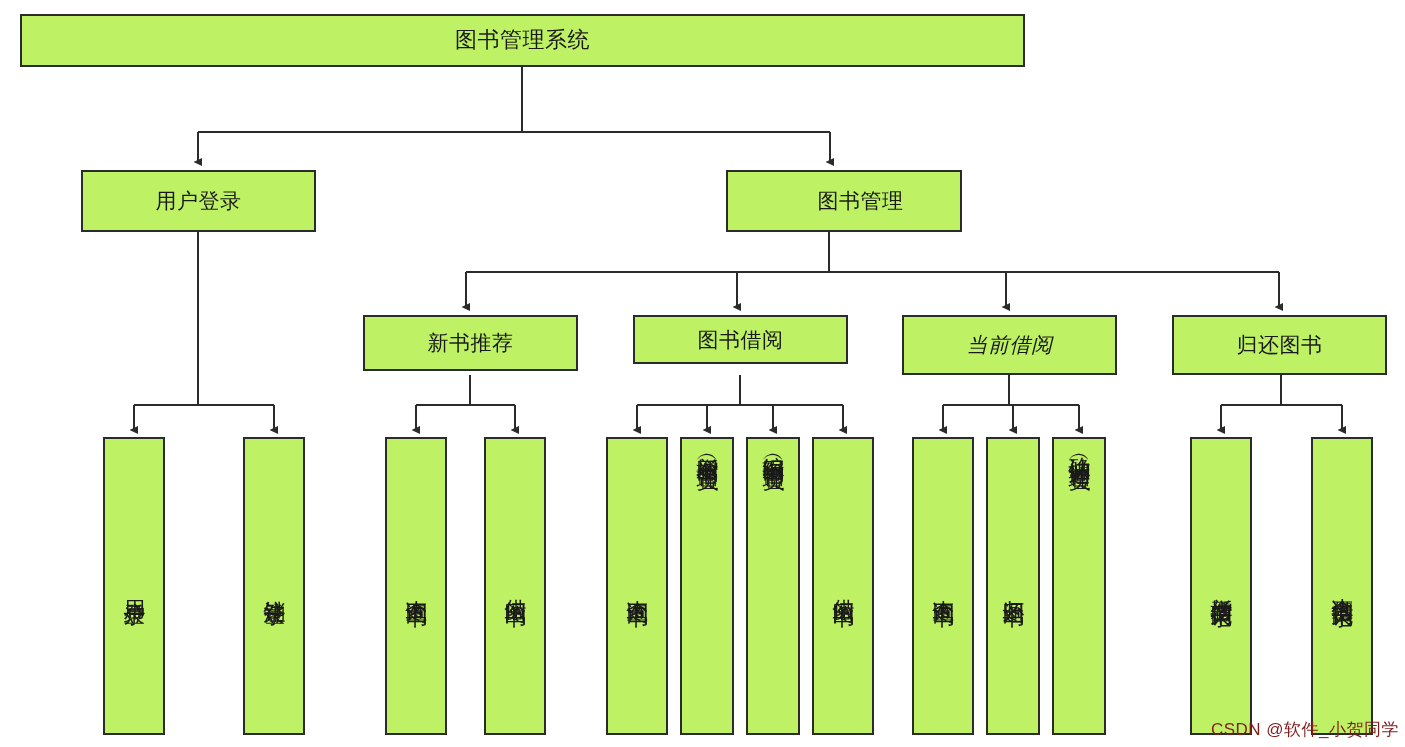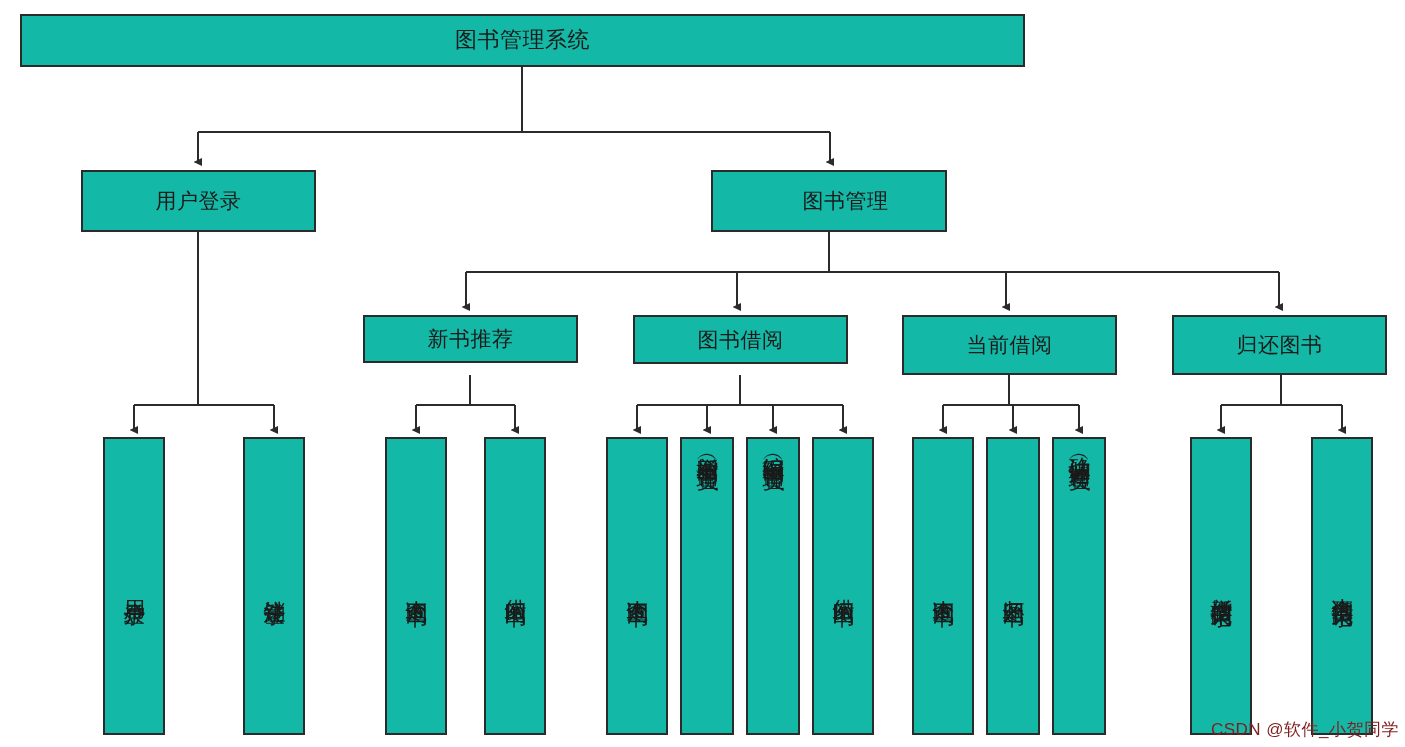--- a/index.html
+++ b/index.html
@@ -22,21 +22,21 @@
     position: absolute;
     left: 0;
     top: 0;
     width: 1405px;
     height: 747px;
     pointer-events: none;
   }
   .node {
     position: absolute;
     box-sizing: border-box;
-    background: #14b8a6;
+    background: #bef264;
     border: 2px solid #2b2b2b;
     display: flex;
     align-items: center;
     justify-content: center;
     color: #1a1a1a;
   }
   
   .node.horiz .node-label {
     font-size: 21px;
     line-height: 1.1;
@@ -128,31 +128,31 @@
     </g>
   </svg>
 
   <div class="node horiz root" style="left:20px; top:14px; width:1005px; height:53px;">
     <span class="node-label">图书管理系统</span>
   </div>
 
   <div class="node horiz" style="left:81px; top:170px; width:235px; height:62px;">
     <span class="node-label">用户登录</span>
   </div>
-  <div class="node horiz" style="left:711px; top:170px; width:236px; height:62px;padding-left:33px;">
+  <div class="node horiz" style="left:726px; top:170px; width:236px; height:62px;padding-left:33px;">
     <span class="node-label">图书管理</span>
   </div>
 
-  <div class="node horiz" style="left:363px; top:315px; width:215px; height:48px;">
+  <div class="node horiz" style="left:363px; top:315px; width:215px; height:56px;">
     <span class="node-label">新书推荐</span>
   </div>
   <div class="node horiz" style="left:633px; top:315px; width:215px; height:49px;">
     <span class="node-label">图书借阅</span>
   </div>
-  <div class="node horiz" style="left:902px; top:315px; width:215px; height:60px;">
+  <div class="node horiz" style="left:902px; top:315px; width:215px; height:60px;font-style:italic;">
     <span class="node-label">当前借阅</span>
   </div>
   <div class="node horiz" style="left:1172px; top:315px; width:215px; height:60px;">
     <span class="node-label">归还图书</span>
   </div>
 
   <div class="node vert center-text" style="left:103px; top:437px; width:62px; height:298px;">
     <span class="node-label">用户登录</span>
   </div>
   <div class="node vert center-text" style="left:243px; top:437px; width:62px; height:298px;">

